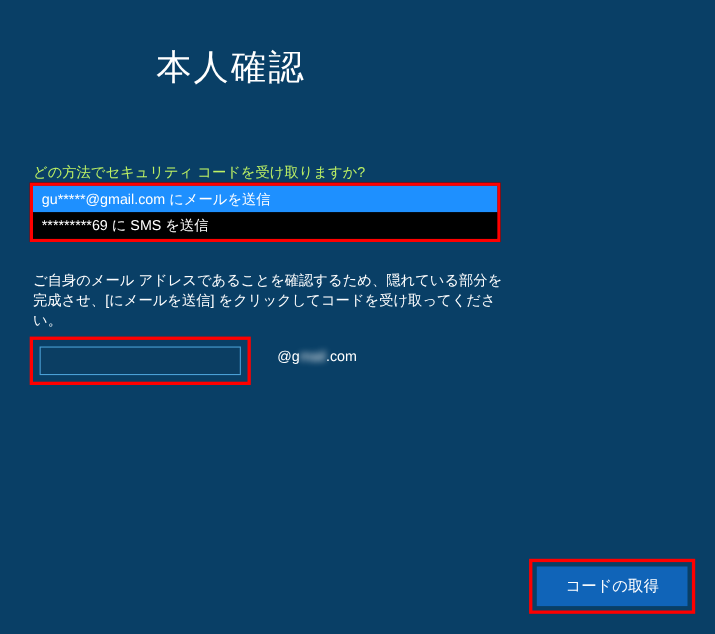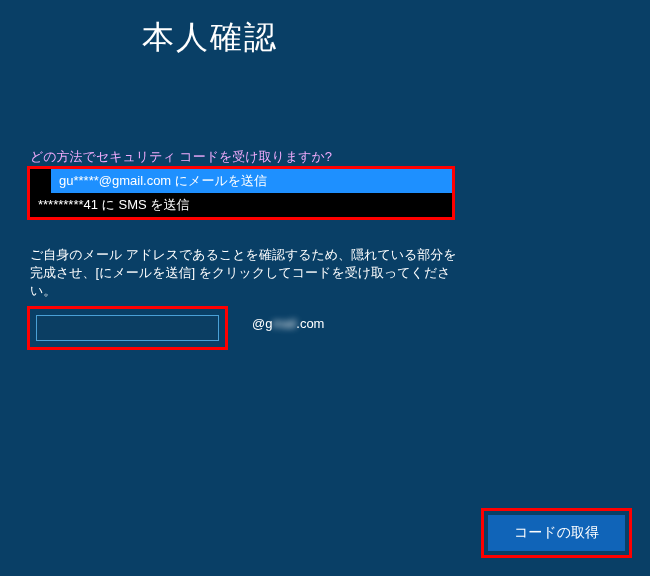--- a/index.html
+++ b/index.html
@@ -5,52 +5,51 @@
     * { box-sizing: border-box; margin: 0; padding: 0; }
     html, body { width: 650px; height: 576px; overflow: hidden; }
     body {
       background: #093f66;
       font-family: "Yu Gothic UI", "Meiryo", "Segoe UI", sans-serif;
       color: #ffffff;
       position: relative;
     }
     .page-title {
       position: absolute;
-      top: 16px;
+      top: 40px;
       left: 142px;
       font-size: 32px;
       font-weight: 400;
       letter-spacing: 2px;
     }
     .prompt {
       position: absolute;
       top: 148px;
       left: 30px;
       font-size: 13px;
-      color: #f0abfc;
+      color: #bef264;
     }
     .options-wrap {
       position: absolute;
       top: 166px;
       left: 27px;
       width: 428px;
       border: 3px solid #ff0000;
       background: #000;
     }
     .option {
       font-size: 13px;
       padding: 3px 8px;
       line-height: 18px;
       background: #000;
       color: #fff;
       white-space: nowrap;
     }
     .option.selected {
       background: #1e90ff;
-      margin-left: 21px;
     }
     .instructions {
       position: absolute;
       top: 246px;
       left: 30px;
       width: 430px;
       font-size: 13px;
       line-height: 18px;
       color: #fff;
     }
@@ -104,21 +103,21 @@
   </style>
 </head>
 <body>
 
 <h1 class="page-title">本人確認</h1>
 
 <div class="prompt">どの方法でセキュリティ コードを受け取りますか?</div>
 
 <div class="options-wrap">
   <div class="option selected">gu*****@gmail.com にメールを送信</div>
-  <div class="option">*********41 に SMS を送信</div>
+  <div class="option">*********69 に SMS を送信</div>
 </div>
 
 <div class="instructions">ご自身のメール アドレスであることを確認するため、隠れている部分を完成させ、[にメールを送信] をクリックしてコードを受け取ってください。</div>
 
 <div class="input-wrap">
   <input type="text" class="text-input" value="" style="">
 </div>
 <div class="domain-label">
   <span>@g</span><span class="blur">mail</span><span>.com</span>
 </div>

